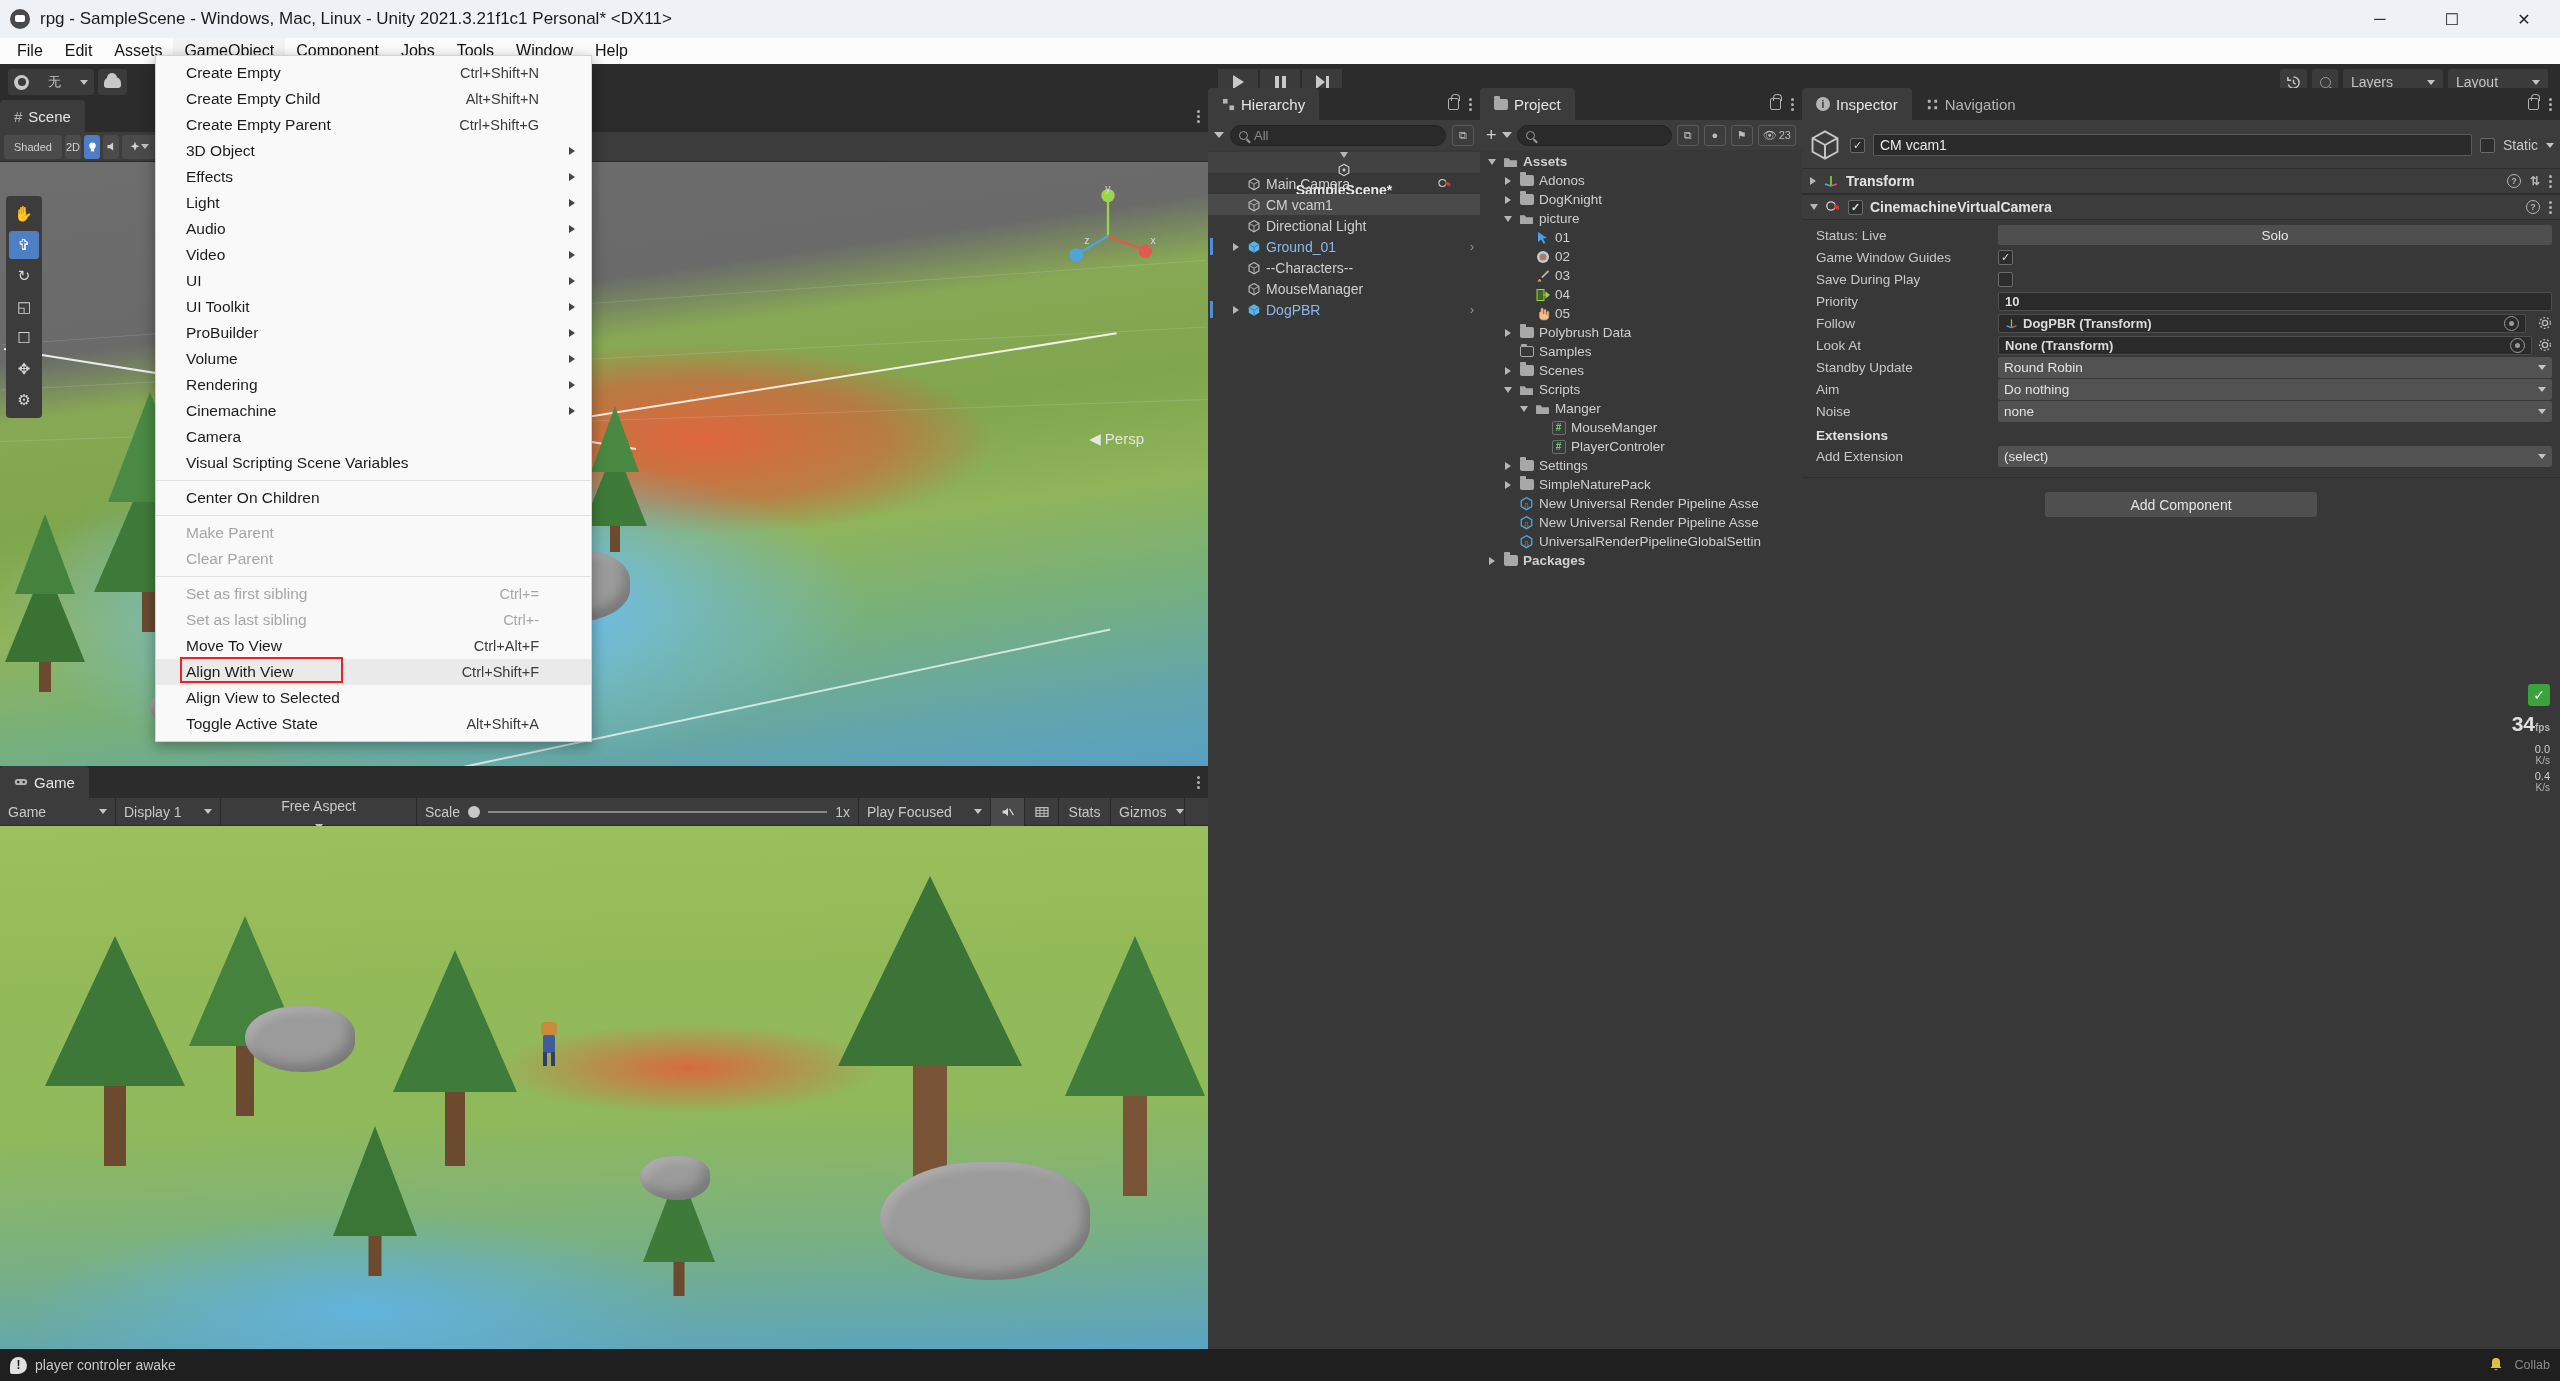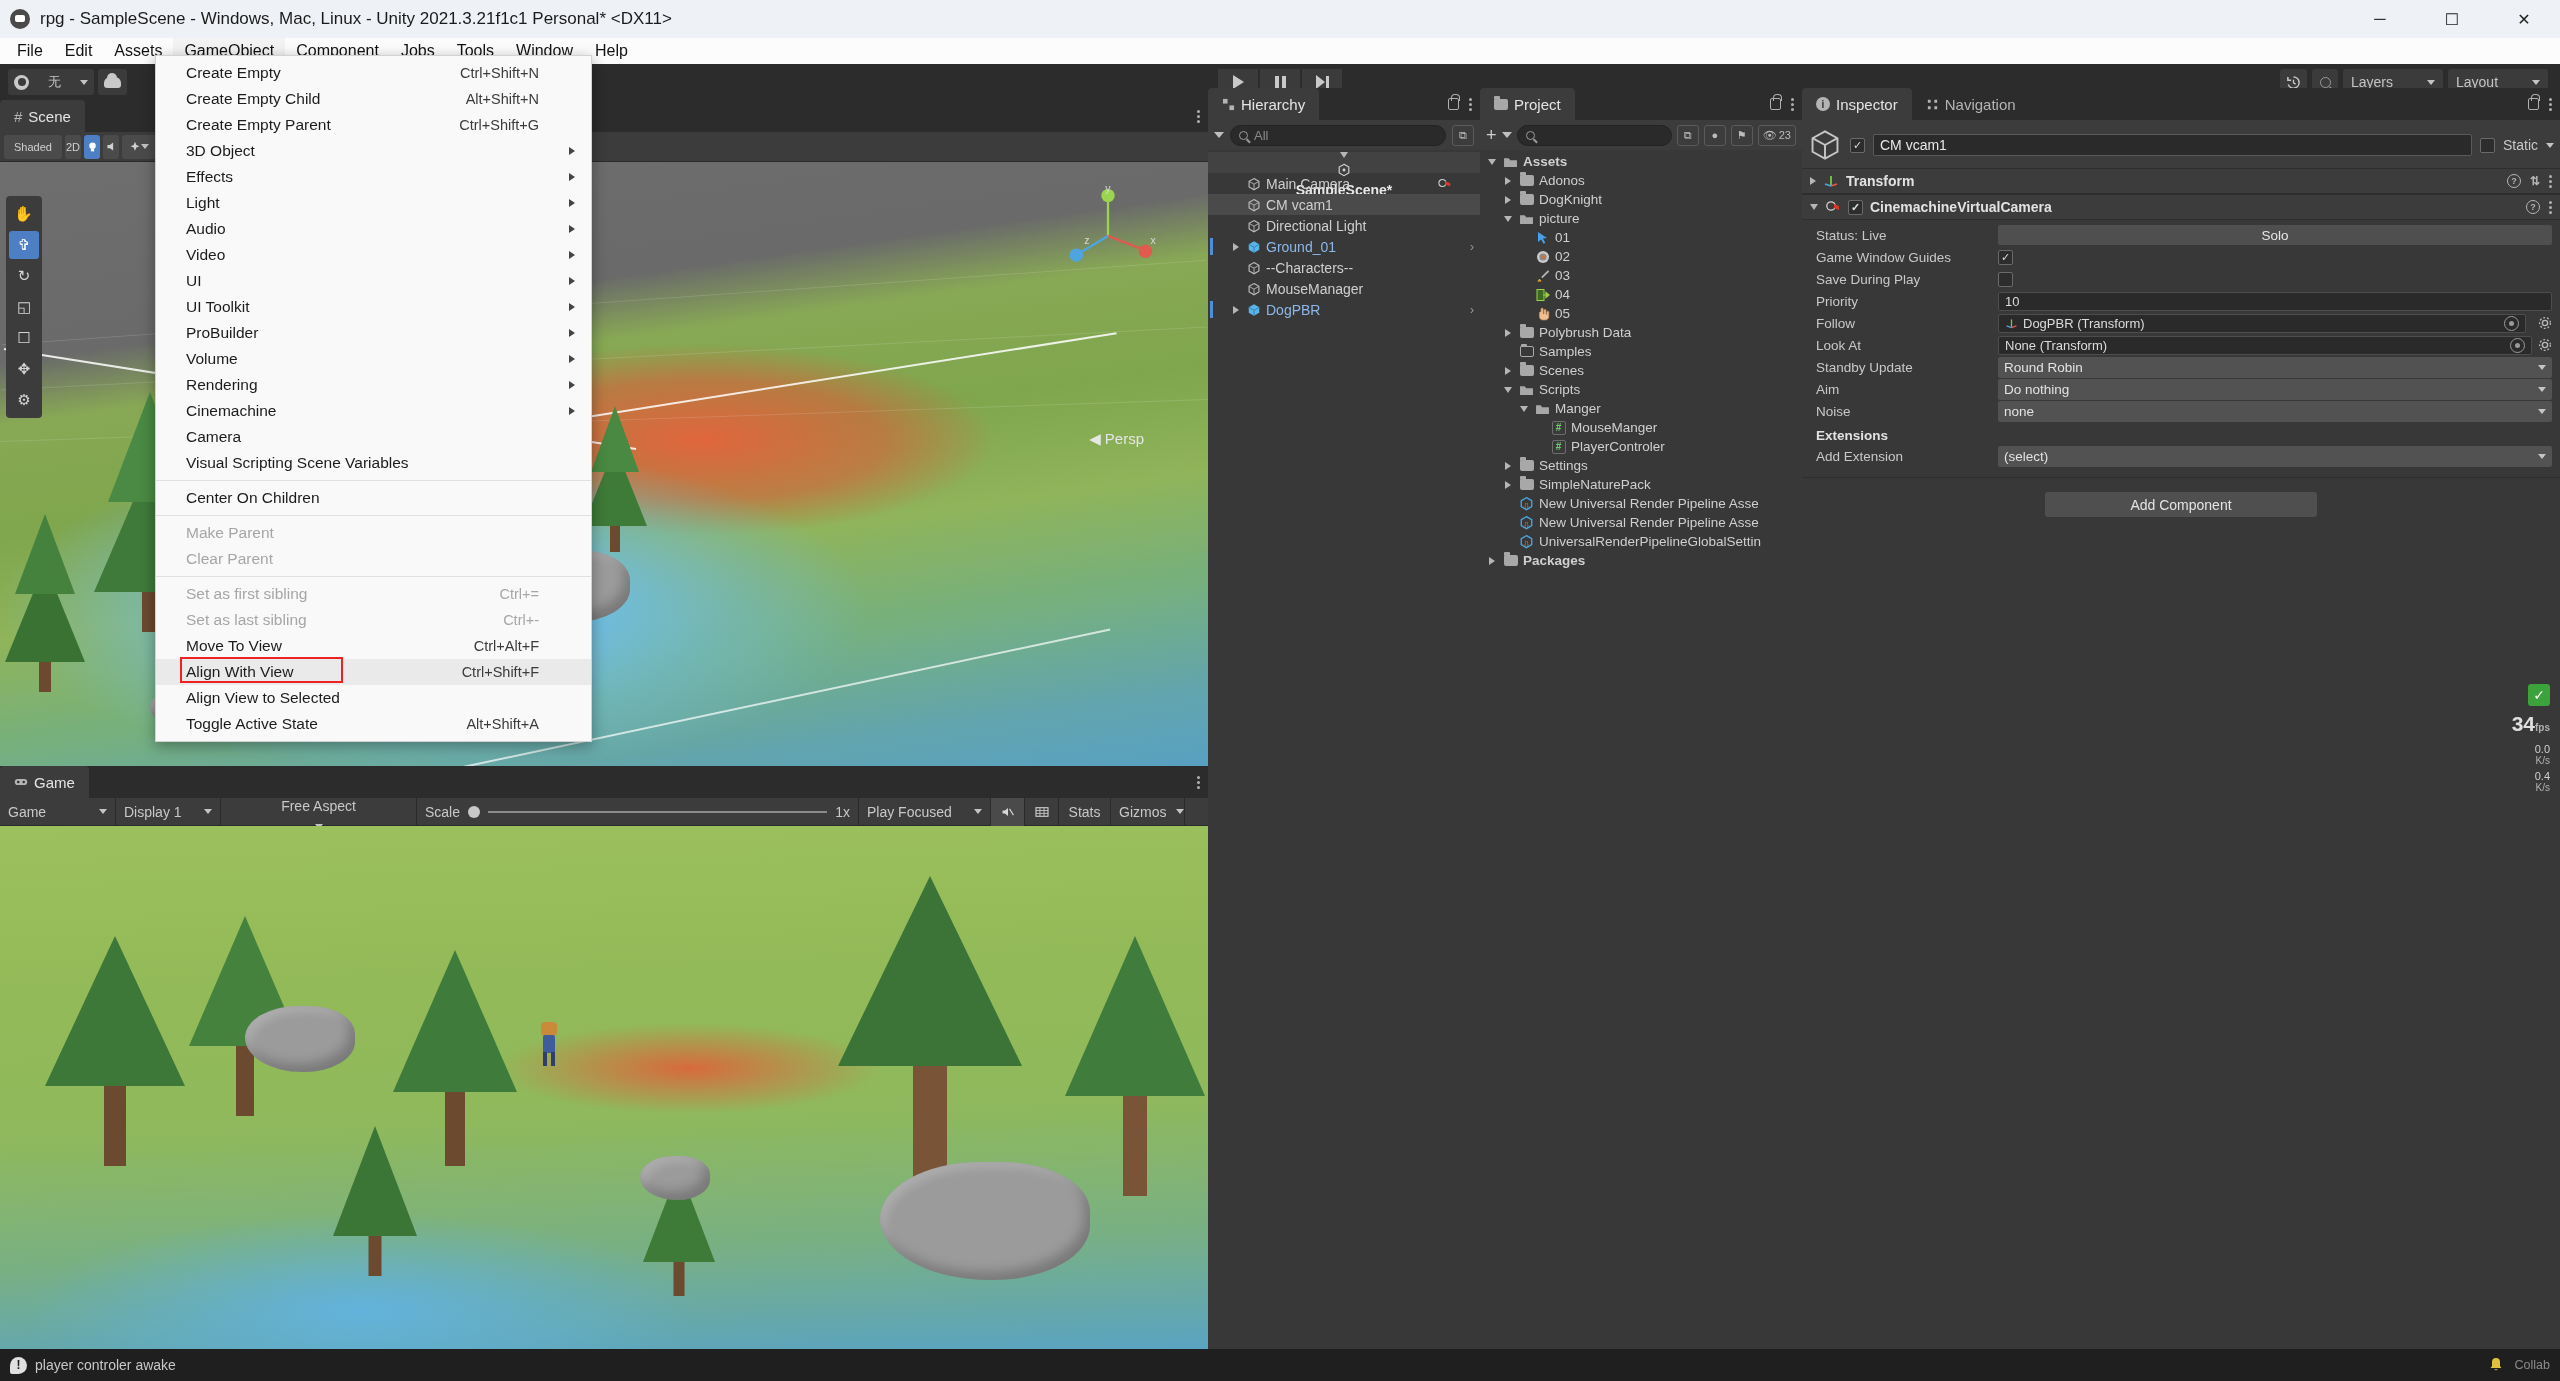--- a/index.html
+++ b/index.html
@@ -169,21 +169,21 @@
   .dd{ height:21px; background:#525252; border-radius:2px; display:flex; align-items:center;
        justify-content:space-between; padding:0 6px; color:#e2e2e2; font-size:13.5px;}
   .comp-head{ height:26px; background:#3c3c3c; display:flex; align-items:center; gap:7px; padding:0 8px;
               border-top:1px solid #2e2e2e; border-bottom:1px solid #2e2e2e; color:#e2e2e2; font-size:14px; font-weight:bold;}
   .comp-right{ margin-left:auto; display:flex; align-items:center; gap:9px; color:#b5b5b5; font-size:12px;}
   .help-ic{ width:14px;height:14px;border:1.4px solid #b5b5b5;border-radius:50%;display:flex;align-items:center;justify-content:center;font-size:9px;font-weight:bold;}
   .frow{ height:22px; display:flex; align-items:center; padding:0 8px 0 14px; gap:4px; font-size:13.5px; color:#c8c8c8;}
   .frow .fl{ width:178px; flex:none; display:flex; align-items:center; gap:4px;}
   .fv{ flex:1; }
   .fld{ height:19px; background:#2a2a2a; border:1px solid #4d4d4d; border-radius:2px; display:flex;
-        align-items:center; padding:0 6px; color:#dcdcdc; font-size:13px; gap:5px;}
+        align-items:center; padding:0 6px; color:#dcdcdc; font-size:13px; gap:5px;font-weight:bold;}
   .btn-solo{ height:20px; background:#4f4f4f; border-radius:2px; display:flex; align-items:center;
              justify-content:center; color:#e6e6e6; font-size:13.5px;}
   .obj-target{ width:15px;height:15px;border:1.4px solid #9a9a9a;border-radius:50%;
                display:flex;align-items:center;justify-content:center; flex:none;}
   .obj-target i{ width:5px;height:5px;border-radius:50%;background:#9a9a9a; display:block;}
   .gear{ width:14px;height:14px; flex:none;}
   .add-comp{ width:272px; height:25px; margin:14px auto 0; background:#4f4f4f; border-radius:3px;
              display:flex;align-items:center;justify-content:center;color:#e4e4e4;font-size:14px;}
   .ext-title{ padding:6px 8px 2px 14px; color:#e2e2e2; font-size:13.5px; font-weight:bold;}
 

